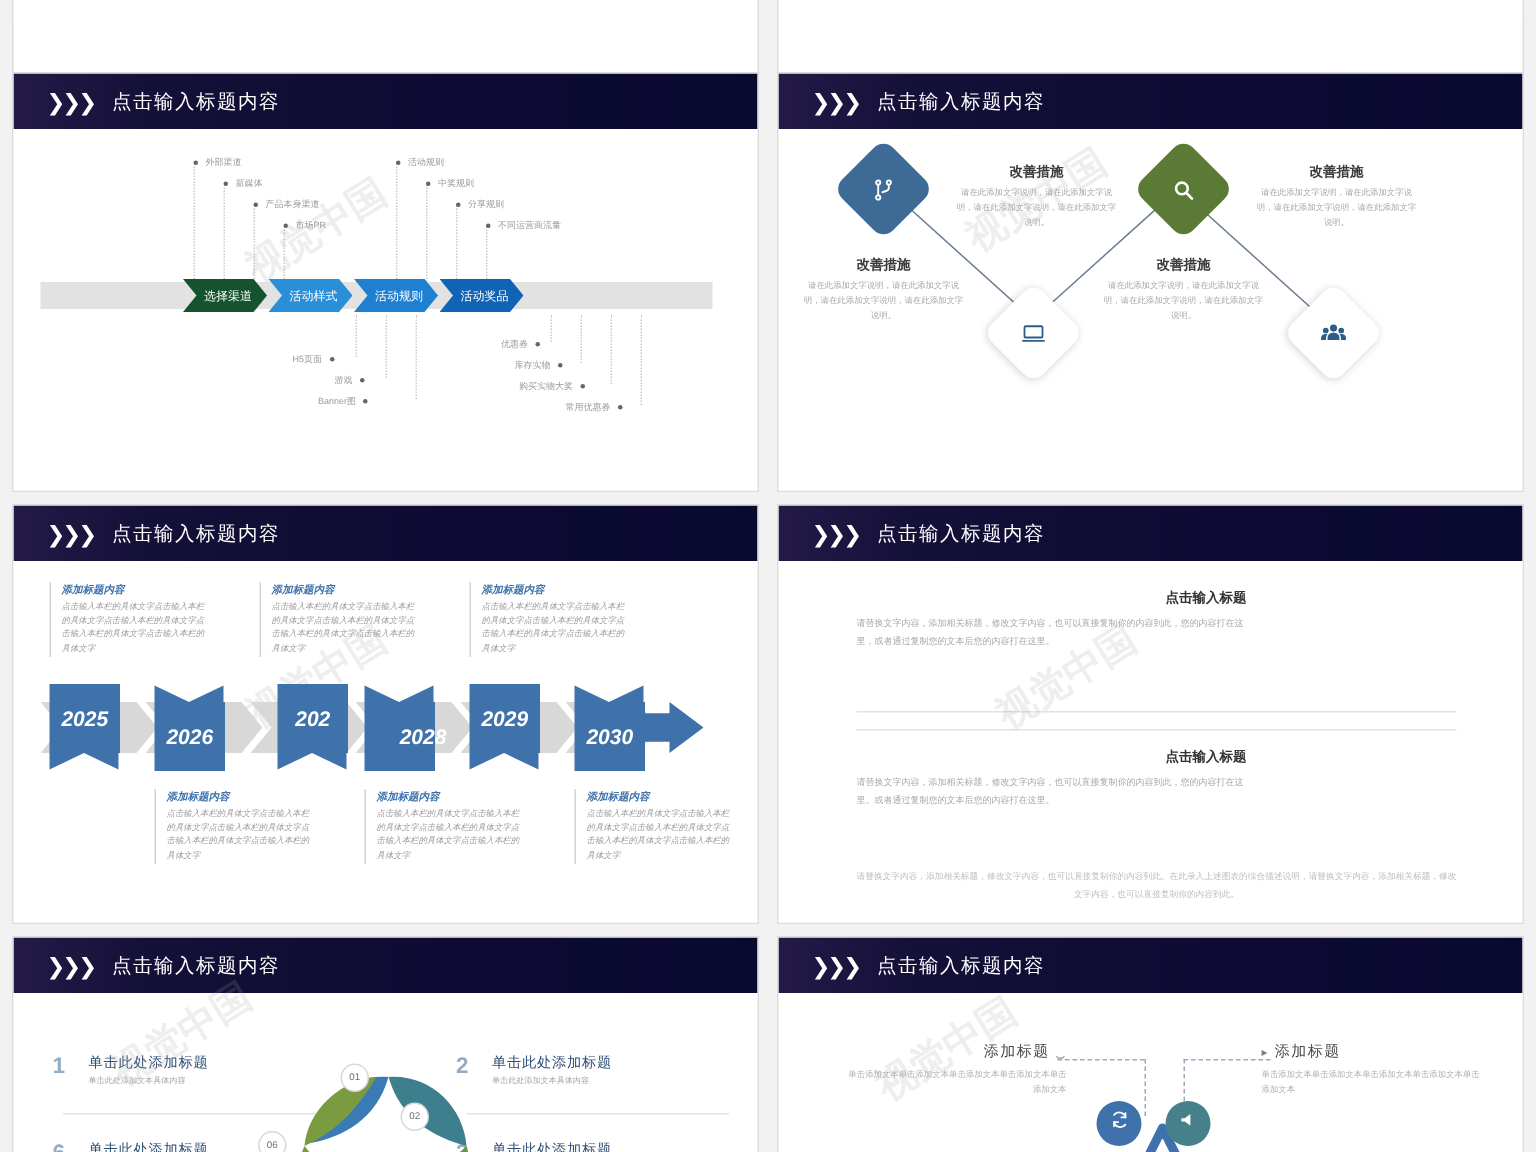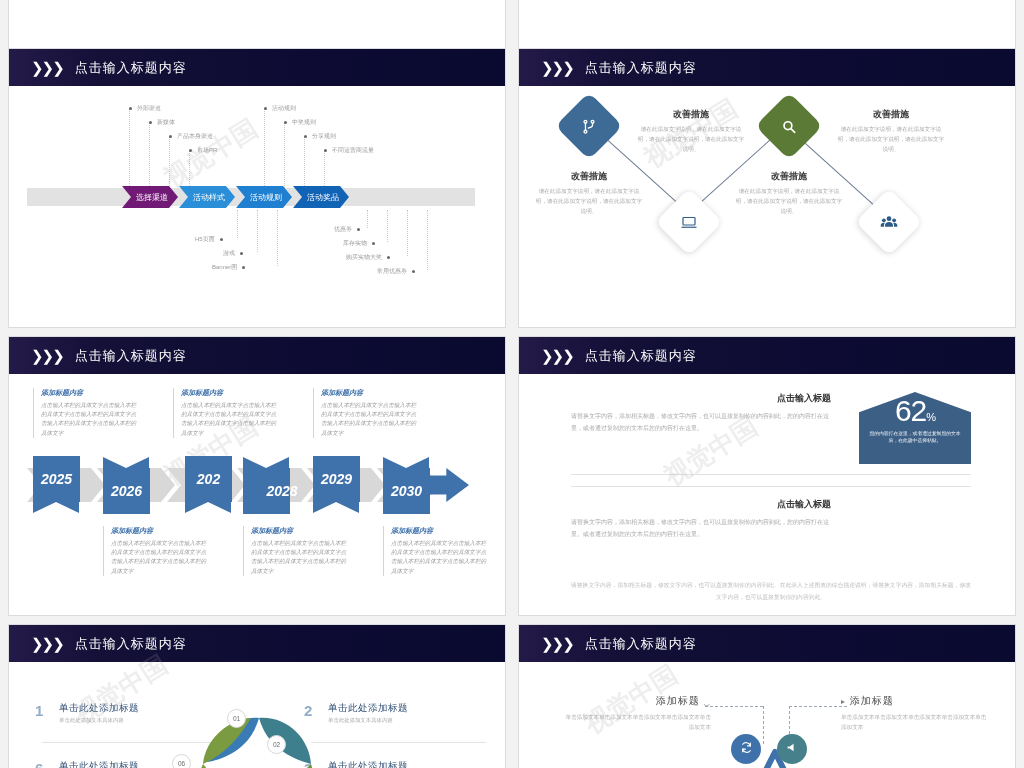--- a/index.html
+++ b/index.html
@@ -53,21 +53,21 @@
     position: absolute; left: 18px; top: 102px;
     width: 448px; height: 18px; background: #e2e2e2;
   }
   .chevbox { position: absolute; top: 100px; height: 22px; display: flex; }
   .chv {
     position: relative; height: 22px; color: #fff; font-size: 8px;
     display: flex; align-items: center; justify-content: center;
     padding: 0 10px 0 14px; margin-right: 1px;
     clip-path: polygon(0 0, calc(100% - 9px) 0, 100% 50%, calc(100% - 9px) 100%, 0 100%, 9px 50%);
   }
-  .chv.c1 { background: #701a75; }
+  .chv.c1 { background: #14532d; }
   .chv.c2 { background: #2a8fd8; }
   .chv.c3 { background: #1f7fd0; }
   .chv.c4 { background: #1163b6; }
   .s1-bot { position: absolute; left: 0; top: 124px; width: 100%; height: 115px; }
 
   
   .dia {
     position: absolute; width: 48px; height: 48px; border-radius: 9px;
     transform: rotate(45deg);
     display: flex; align-items: center; justify-content: center;
@@ -357,24 +357,20 @@
     <div class="hdr">
       <span class="chev">❯❯❯</span>
       <span class="htxt">点击输入标题内容</span>
     </div>
     <div class="body">
       <div class="pc-row" style="top:18px; height:74px;">
         <div class="pc-txt">
           <div class="tt">点击输入标题</div>
           <div class="dd">请替换文字内容，添加相关标题，修改文字内容，也可以直接复制你的内容到此，您的内容打在这里，或者通过复制您的文本后您的内容打在这里。</div>
         </div>
-        <div class="pc-hex blue">
-          <div class="num"><span style="font-size:30px">62</span><span>%</span></div>
-          <div class="sub">您的内容打在这里，或者通过复制您的文本后，在此题中选择粘贴。</div>
-        </div>
       </div>
       <div class="pc-rule" style="top:100px;"></div>
       <div class="pc-rule" style="top:112px;"></div>
 
       <div class="pc-row" style="top:124px; height:70px;">
         <div class="pc-txt">
           <div class="tt">点击输入标题</div>
           <div class="dd">请替换文字内容，添加相关标题，修改文字内容，也可以直接复制你的内容到此，您的内容打在这里。或者通过复制您的文本后您的内容打在这里。</div>
         </div>
       </div>

